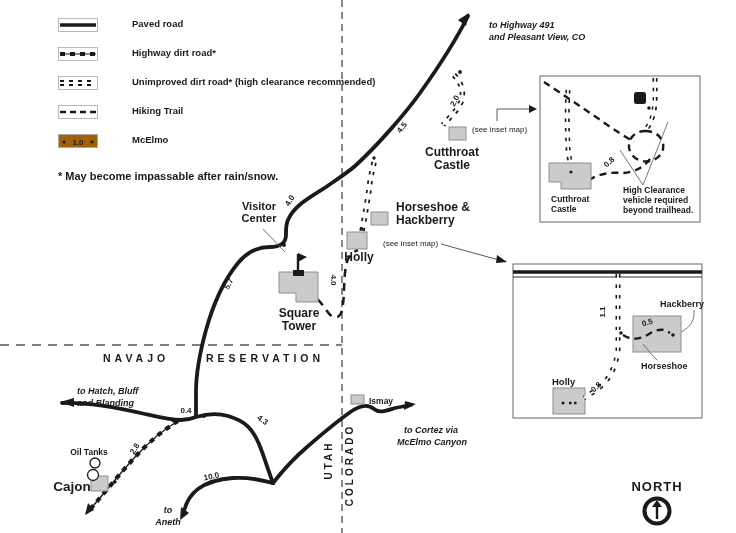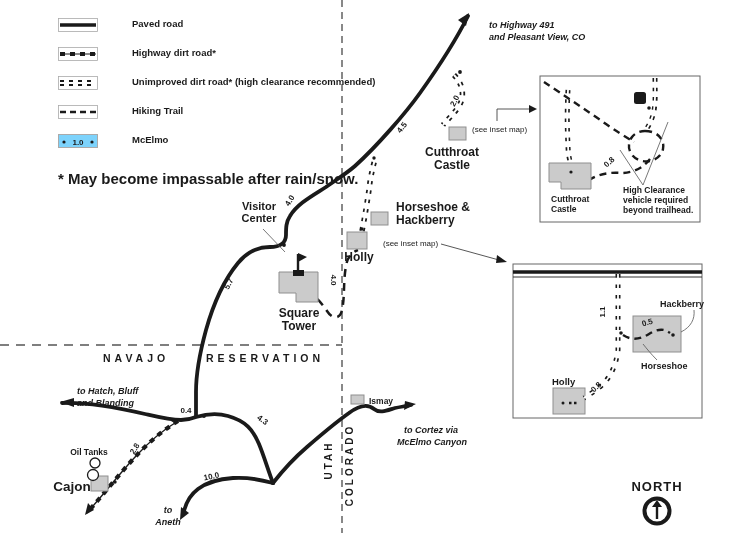--- a/index.html
+++ b/index.html
@@ -6,21 +6,21 @@
   #stage{position:relative;width:736px;height:533px;background:#fff;overflow:hidden;
          font-family:"Liberation Sans", sans-serif;}
   svg text{font-family:"Liberation Sans", sans-serif;fill:#1a1a1a;}
   svg text.it{font-style:italic;}
   svg text.mileage{font-weight:bold;}
   
   #legend{position:absolute;left:58px;top:18px;width:300px;}
   .leg-row{display:flex;margin-bottom:13px;height:16px;gap:24px;}
   .leg-swatch{width:40px;height:14px;flex:0 0 40px;margin-right:10px;position:relative;}
   .leg-label{font-size:9.5px;font-weight:bold;color:#1a1a1a;white-space:nowrap;}
-  .leg-note{font-size:15px;font-weight:bold;color:#1a1a1a;margin-top:20px;white-space:nowrap;}
+  .leg-note{font-size:11px;font-weight:bold;color:#1a1a1a;margin-top:20px;white-space:nowrap;}
 </style>
 </head>
 <body>
 
 <div id="stage">
 
   <svg id="map-svg" width="736" height="533" viewBox="0 0 736 533">
 
     <path d="M 342 0 V 533" fill="none" stroke="#3a3a3a" stroke-width="1.2" stroke-dasharray="7 5"></path>
     <path d="M 0 345 H 342" fill="none" stroke="#555" stroke-width="1.3" stroke-dasharray="9 7"></path>
@@ -242,21 +242,21 @@
     <div class="leg-row">
       <div class="leg-swatch">
         <svg width="40" height="14">
             <rect x="0.5" y="0.5" width="39" height="13" fill="#fff" stroke="#aaa" stroke-width="0.8"></rect>
             <path d="M 2 7 H 38" stroke="#1a1a1a" stroke-width="2.6" stroke-dasharray="6 4"></path>
           </svg>
       </div>
       <span class="leg-label">Hiking Trail</span>
     </div>
     <div class="leg-row">
-      <div class="leg-swatch" style="border:0.8px solid #aaa;background:#7dd3fc;display:flex;align-items:center;justify-content:center;box-sizing:border-box;">
+      <div class="leg-swatch" style="border:0.8px solid #aaa;background:#a16207;display:flex;align-items:center;justify-content:center;box-sizing:border-box;">
         <svg width="38" height="12">
           <circle cx="5" cy="7" r="1.6" fill="#1a1a1a"></circle>
           <text x="19" y="9.5" text-anchor="middle" font-size="8" font-weight="bold">1.0</text>
           <circle cx="33" cy="7" r="1.6" fill="#1a1a1a"></circle>
         </svg>
       </div>
       <span class="leg-label">McElmo</span>
     </div>
     <div class="leg-note">* May become impassable after rain/snow.</div>
   </div>

